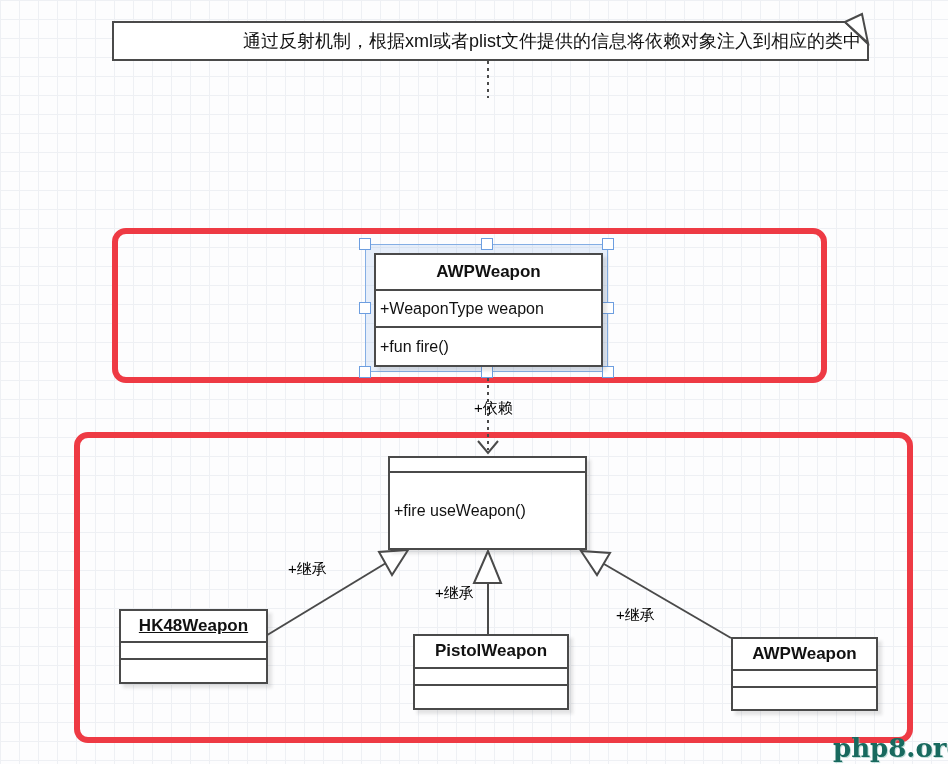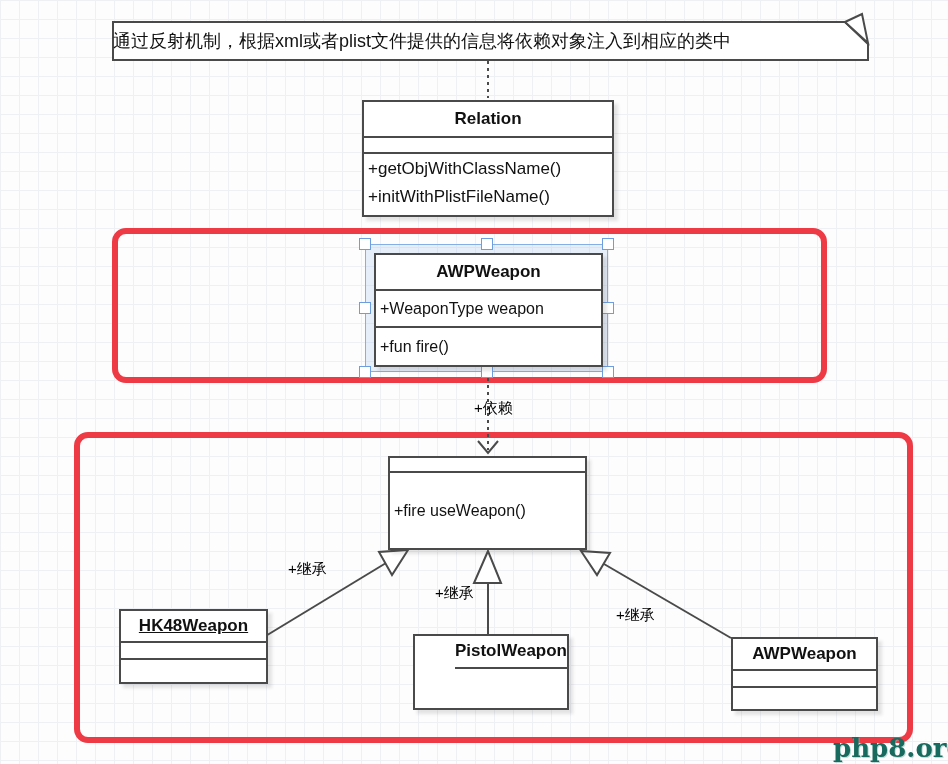--- a/index.html
+++ b/index.html
@@ -54,27 +54,27 @@
   .box-character .sec-attr{height:35px;}
 
   .box-weapontype{left:388px;top:456px;width:195px;height:90px;}
   .box-weapontype .uml-title{height:34px;}
   .box-weapontype .sec-empty{height:13px;}
 
   .box-sub .uml-title{flex:1 1 auto;}
   .box-sub .sec-a{height:15px;}
   .box-sub .sec-b{height:12px;}
   .box-hk48{left:119px;top:609px;width:145px;height:71px;text-decoration:underline;}
-  .box-pistol{left:413px;top:634px;width:152px;height:72px;align-items:flex-end;}
+  .box-pistol{left:413px;top:634px;width:152px;height:72px;}
   .box-awp{left:731px;top:637px;width:143px;height:70px;}
 
   
   .note-text{
     position:absolute;left:113px;top:22px;width:748px;height:38px;
-    line-height:38px;text-align:left;font-size:18px;color:#111;z-index:3;white-space:nowrap;
+    line-height:38px;text-align:right;font-size:18px;color:#111;z-index:3;white-space:nowrap;
   }
 
   .edge-label{position:absolute;font-size:15px;color:#000;z-index:3;white-space:nowrap;}
   .lbl-dep{left:474px;top:399px;}
   .lbl-inh-left{left:288px;top:560px;}
   .lbl-inh-mid{left:435px;top:584px;}
   .lbl-inh-right{left:616px;top:606px;}
 
   .watermark{
     position:absolute;left:833px;top:733px;z-index:5;
@@ -116,28 +116,20 @@
     </g>
 
     <g>
       <line x1="731" y1="638" x2="604" y2="564" stroke="#4a4a4a" stroke-width="2"></line>
       <polygon points="581,551 610,553 597,575" fill="#ffffff" stroke="#4a4a4a" stroke-width="2"></polygon>
     </g>
   </svg>
 
   <div class="note-text">通过反射机制，根据xml或者plist文件提供的信息将依赖对象注入到相应的类中</div>
 
-  <div class="uml-class box-relation">
-    <div class="uml-title">Relation</div>
-    <div class="uml-sec sec-empty"></div>
-    <div class="uml-sec">
-      <div class="uml-line">+getObjWithClassName()</div>
-      <div class="uml-line">+initWithPlistFileName()</div>
-    </div>
-  </div>
 
   <div class="char-wrap">
     <div class="selection">
       <div class="handle h-nw"></div>
       <div class="handle h-n"></div>
       <div class="handle h-ne"></div>
       <div class="handle h-w"></div>
       <div class="handle h-e"></div>
       <div class="handle h-sw"></div>
       <div class="handle h-s"></div>

